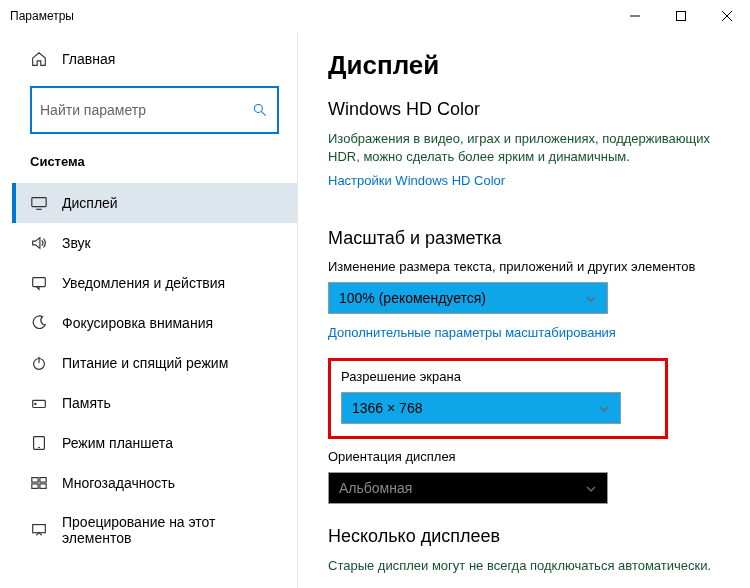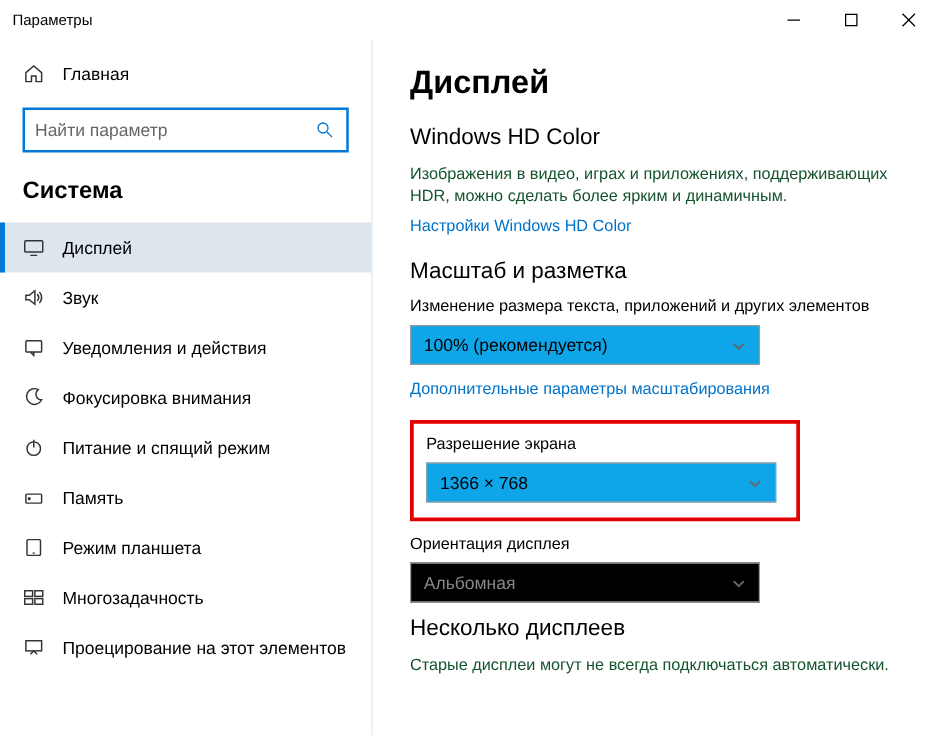--- a/index.html
+++ b/index.html
@@ -2,44 +2,44 @@
 <html><head>
 <meta charset="utf-8">
 <style>
 * { box-sizing: border-box; margin: 0; padding: 0; }
 body { font-family: "Segoe UI", Tahoma, sans-serif; font-size: 14px; color: #000; background: #fff; width: 750px; height: 588px; overflow: hidden; position: relative; }
 .titlebar { height: 32px; display: flex; align-items: center; padding-left: 10px; }
 .titlebar-text { font-size: 12px; color: #000; }
 .win-controls { position: absolute; top: 0; right: 0; display: flex; }
 .win-btn { width: 46px; height: 32px; display: flex; align-items: center; justify-content: center; }
 .container { display: flex; height: calc(100% - 32px); }
-.sidebar { width: 298px; padding-top: 10px; border-right: 1px solid #e6e6e6; }
+.sidebar { width: 298px; padding-top: 10px; border-right: 1px solid #e6e6e6; padding-left: 12px; }
 .home-row { display: flex; align-items: center; padding: 8px 18px; margin-bottom: 10px; gap: 14px; }
 .search-wrap { margin: 0 18px 20px 18px; }
-.search-box { border: 2px solid #0078d7; height: 36px; display: flex; align-items: center; padding: 0 8px; }
+.search-box { border: 2px solid #0078d7; height: 48px; display: flex; align-items: center; padding: 0 8px; }
 .search-input { border: none; outline: none; flex: 1; font-size: 14px; font-family: inherit; color: #000; }
 .search-input::placeholder { color: #666; }
-.category-title { font-weight: 600; padding: 0 18px; margin-bottom: 14px; font-size: 19px; }
+.category-title { font-weight: 600; padding: 0 18px; margin-bottom: 14px; font-size: 13px; }
 .nav-item { display: flex; align-items: center; padding: 11px 18px; gap: 14px; cursor: pointer; position: relative; }
 .nav-item.active { background: #dde5ed; }
 .nav-item.active::before { content: ""; position: absolute; left: 0; top: 0; bottom: 0; width: 4px; background: #0078d7; }
 .nav-icon { width: 18px; height: 18px; display: flex; align-items: center; justify-content: center; flex-shrink: 0; }
 .nav-icon svg { stroke: #333; fill: none; stroke-width: 1.3; }
 .main { flex: 1; padding: 18px 30px 0 30px; overflow: hidden; }
 .page-title { font-size: 26px; font-weight: 600; margin-bottom: 18px; }
 .section-title { font-size: 18px; font-weight: 400; margin-bottom: 10px; }
 .desc { font-size: 13px; color: #14532d; line-height: 1.4; margin-bottom: 6px; }
 .link { color: #0072c9; font-size: 13px; cursor: pointer; display: inline-block; margin-bottom: 18px; }
 .field-label { font-size: 13px; margin-bottom: 8px; color: #000; }
 .select { border: 1px solid #999; height: 32px; width: 280px; display: flex; align-items: center; justify-content: space-between; padding: 0 10px; background: #0ea5e9; margin-bottom: 10px; cursor: pointer; }
 .select.disabled { background: #000000; color: #888; cursor: default; }
 .chev { width: 12px; height: 12px; }
 .chev svg { stroke: #666; fill: none; stroke-width: 1.5; }
-.highlight-box { border: 3px solid #e30000; padding: 8px 10px 2px 10px; margin-bottom: 10px; width: 312px; }
-.section-gap { }
+.highlight-box { border: 3px solid #e30000; padding: 8px 10px 2px 10px; margin-bottom: 10px; width: 340px; }
+.section-gap { margin-top: 22px; }
 </style>
 </head>
 <body>
 
 <div class="titlebar">
   <span class="titlebar-text">Параметры</span>
 </div>
 <div class="win-controls">
   <div class="win-btn">
       <svg width="12" height="12" viewBox="0 0 12 12">

